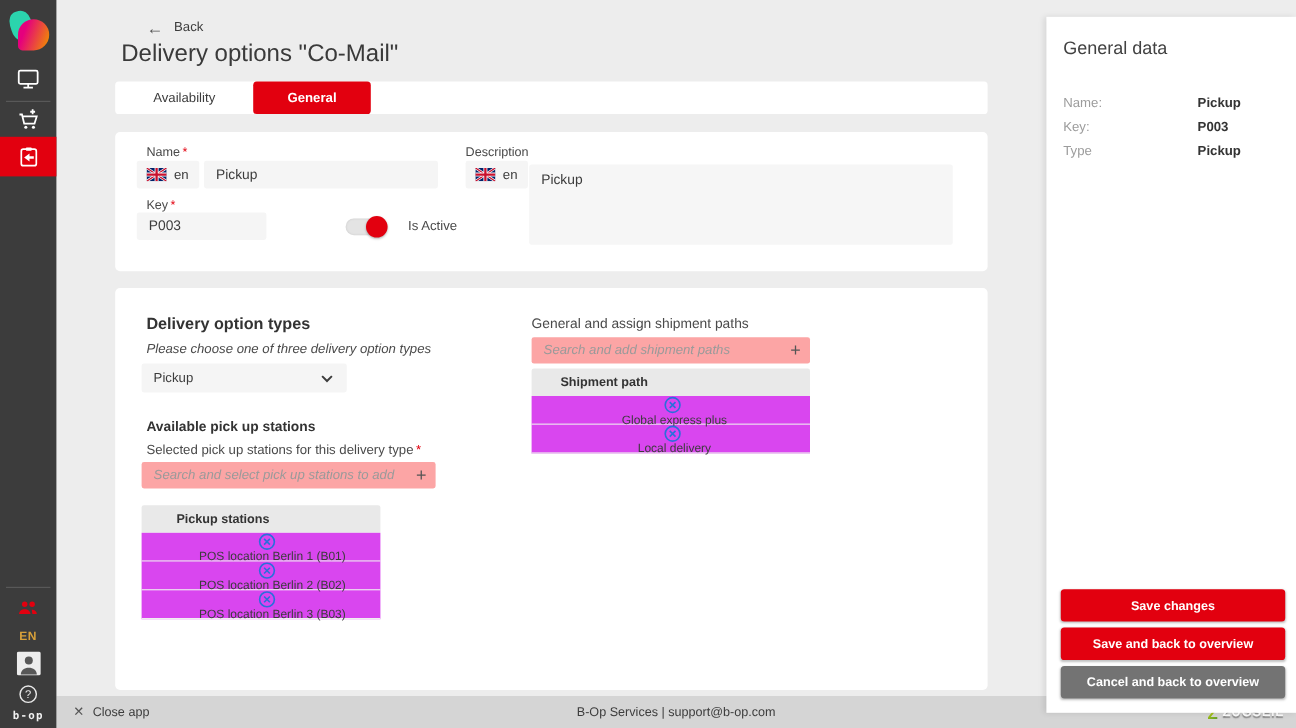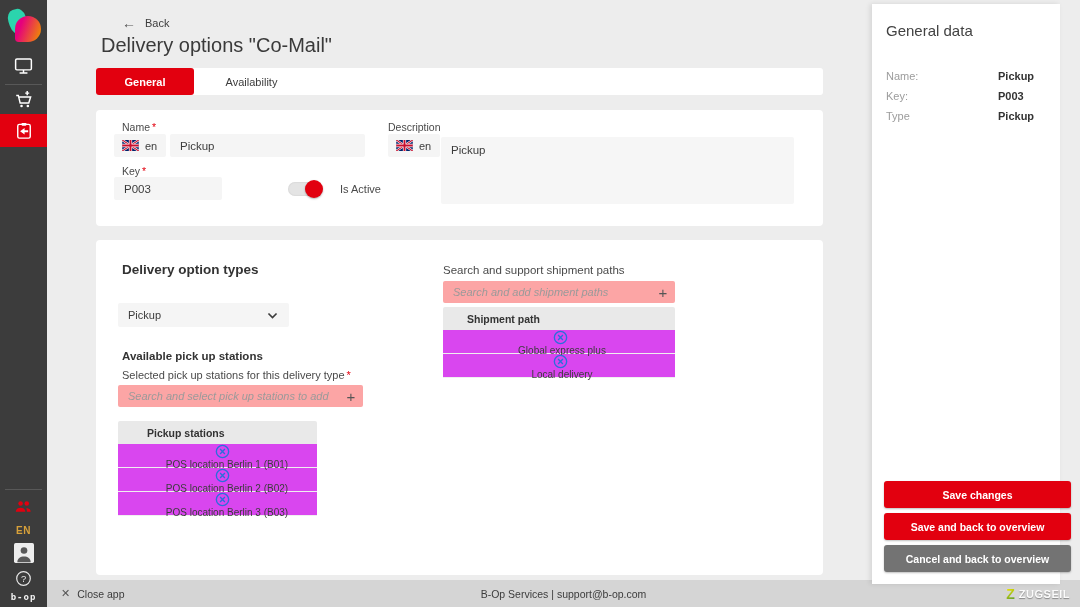--- a/index.html
+++ b/index.html
@@ -90,21 +90,21 @@
   .cx-icon { display:flex; cursor:default; }
   .cx-icon svg { width:15px; height:15px; }
   .pad44 .mt-header { padding-left:29px; }
   .pad44 .cx-icon { margin-left:10px; }
   .pad44 .mt-row span.rtext { margin-left:19px; }
   .pad24 .mt-header { padding-left:24px; }
   .pad24 .cx-icon { margin-left:3px; }
   .pad24 .mt-row span.rtext { margin-left:6px; }
 
   
-  .rpanel { position:absolute; left:872px; top:4px; width:188px; height:580px; background:#fff;
+  .rpanel { position:absolute; left:872px; top:14px; width:208px; height:580px; background:#fff;
             box-shadow:-2px 0 5px rgba(0,0,0,.10); z-index:6; }
   .rpanel-title { position:absolute; left:14px; top:18px; font-size:15px; color:#424242; }
   .sum-label { position:absolute; left:14px; font-size:11px; color:#9c9c9c; }
   .sum-value { position:absolute; left:126px; font-size:11px; font-weight:bold; color:#333; }
   .rbtn { position:absolute; left:12px; width:187px; height:27px; border:none; border-radius:3px;
           color:#fff; font-size:10.5px; font-weight:bold; font-family:"Liberation Sans", sans-serif; cursor:default;
           box-shadow:0 1px 2px rgba(0,0,0,.25); }
   .rbtn-red { background:#e2000f; }
   .rbtn-gray { background:#737373; }
 </style>
@@ -181,22 +181,22 @@
 <div class="main">
 
   <div class="back-link">
     <span class="back-arrow">←</span>
     <span>Back</span>
   </div>
 
   <div class="page-title">Delivery options "Co-Mail"</div>
 
   <div class="tabbar">
+    <div class="tab tab-plain">Availability</div>
     <div class="tab tab-active">General</div>
-    <div class="tab tab-plain">Availability</div>
   </div>
 
   <div class="card card1">
     <div class="field-label" style="left:26px;top:11px;">
       <span>Name</span><span class="req">*</span>
     </div>
     <div class="gray-box flag-box" style="left:18px;top:24px;">
       <svg viewBox="0 0 60 40">
         <rect width="60" height="40" fill="#012169"></rect>
         <path d="M0 0 60 40M60 0 0 40" stroke="#fff" stroke-width="8"></path>
@@ -229,20 +229,21 @@
         <path d="M30 0v40M0 20h60" stroke="#C8102E" stroke-width="7"></path>
       </svg>
       <span>en</span>
     </div>
     <div class="desc-area" style="left:345px;top:27px;width:353px;height:67px;">Pickup</div>
   </div>
 
   <div class="card card2">
 
     <div class="section-title" style="left:26px;top:22px;font-size:13.5px;">Delivery option types</div>
+    <div class="hint" style="left:26px;top:45px;">Please choose one of three delivery option types</div>
     <div class="select-box">
       <span>Pickup</span>
       <svg viewBox="0 0 16 16" width="13" height="13" fill="none" stroke="#3c3c3c" stroke-width="2">
         <path d="M3 5.5 8 10.5 13 5.5"></path>
       </svg>
     </div>
 
     <div class="section-title" style="left:26px;top:110px;font-size:11.5px;">Available pick up stations</div>
     <div class="field-label" style="left:26px;top:129px;font-size:11px;">
       <span>Selected pick up stations for this delivery type</span><span class="req">*</span>
@@ -276,21 +277,21 @@
         <span class="cx-icon">
           <svg viewBox="0 0 20 20">
               <circle cx="10" cy="10" r="8.2" fill="none" stroke="#2a6fdb" stroke-width="1.8"></circle>
               <path d="M6.8 6.8 13.2 13.2M13.2 6.8 6.8 13.2" stroke="#2a6fdb" stroke-width="1.8"></path>
             </svg>
         </span>
         <span class="rtext">POS location Berlin 3 (B03)</span>
       </div>
     </div>
 
-    <div class="field-label" style="left:347px;top:24px;font-size:11.5px;">Search and support shipment paths</div>
+    <div class="field-label" style="left:347px;top:24px;font-size:11.5px;">General and assign shipment paths</div>
     <div class="search-wrap" style="left:347px;top:41px;width:232px;height:22px;">
       <input placeholder="Search and add shipment paths" style="">
       <span class="plus-btn">+</span>
     </div>
 
     <div class="mini-table pad24" style="left:347px;top:67px;width:232px;">
       <div class="mt-header">Shipment path</div>
       <div class="mt-row">
         <span class="cx-icon">
           <svg viewBox="0 0 20 20">

